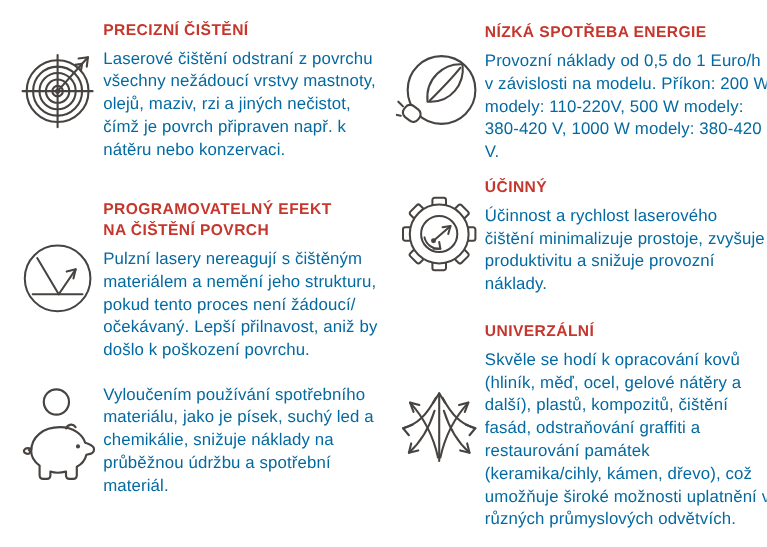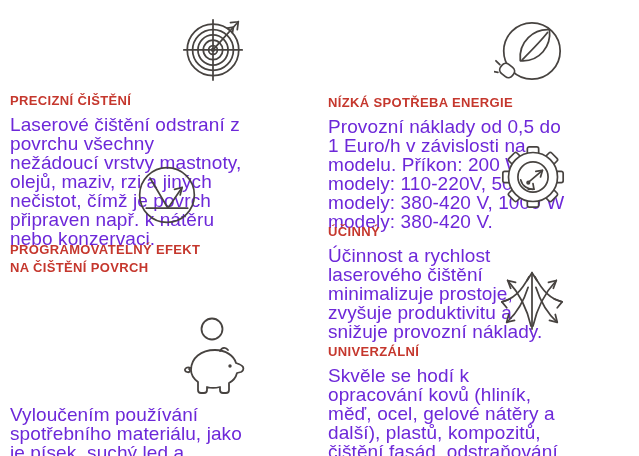--- a/index.html
+++ b/index.html
@@ -1,30 +1,30 @@
 <!DOCTYPE html>
 <html><head>
 <meta charset="utf-8">
 <style>
   html,body{margin:0;padding:0;background:#ffffff;}
   .canvas{
     position:relative;width:639px;height:456px;background:#ffffff;
     font-family:"Liberation Sans",sans-serif;overflow:hidden;
   }
-  .feature{position:absolute;display:flex;align-items:flex-end;flex-direction:column;}
+  .feature{position:absolute;display:flex;align-items:center;}
   .icon-wrap{flex:0 0 76px;display:flex;justify-content:center;align-items:flex-start;}
   .icon-wrap svg{display:block;}
   .content{padding-top:3px;}
   .title{
     margin:0 0 5px 0;font-size:13px;font-weight:bold;color:#c5372d;
     letter-spacing:.35px;line-height:18px;
   }
   .title span{display:block;}
   .body{
-    margin:0;font-size:19px;line-height:19px;color:#6d28d9;
+    margin:0;font-size:14px;line-height:19px;color:#0369a1;
     width:238px;letter-spacing:.1px;
   }
   .ic{stroke:#474340;stroke-width:1.8;fill:none;stroke-linecap:round;stroke-linejoin:round;}
   .ic-fill{fill:#474340;stroke:none;}
   .ic-white{fill:#ffffff;stroke:#474340;stroke-width:1.8;stroke-linejoin:round;}
 </style>
 </head>
 <body>
 
 <div class="canvas">
@@ -65,20 +65,21 @@
           <path d="M36,49 L51,27"></path>
           <path d="M51,27 l-8,2 M51,27 l-2,8"></path>
         </g>
       </svg>
     </div>
     <div class="content">
       <h3 class="title">
         <span>PROGRAMOVATELNÝ EFEKT</span>
         <span>NA ČIŠTĚNÍ POVRCH</span>
       </h3>
+      <p class="body">Pulzní lasery nereagují s čištěným materiálem a nemění jeho strukturu, pokud tento proces není žádoucí/ očekávaný. Lepší přilnavost, aniž by došlo k poškození povrchu.</p>
     </div>
   </div>
 
   <div class="feature" style="left:10px;top:316px;">
     <div class="icon-wrap">
       <svg width="70" height="86" viewBox="0 0 70 86">
         <g class="ic">
           <circle cx="34" cy="13" r="10.5"></circle>
           <path d="M13,54 C13,42 23,34 37,34 C48,34 56,40 58,47 C61,48 64,49 65,51 C66,53 65,55 63,56 L59,57 C58,61 55,65 51,67 L51,74 C51,76 50,77 48,77 L45,77 C43,77 42,76 42,74 L42,71 C38,72 32,72 29,71 L29,74 C29,76 28,77 26,77 L23,77 C21,77 20,76 20,74 L20,66 C16,63 13,59 13,54 Z"></path>
           <path d="M42,35 C44,31 48,31 50,34"></path>

